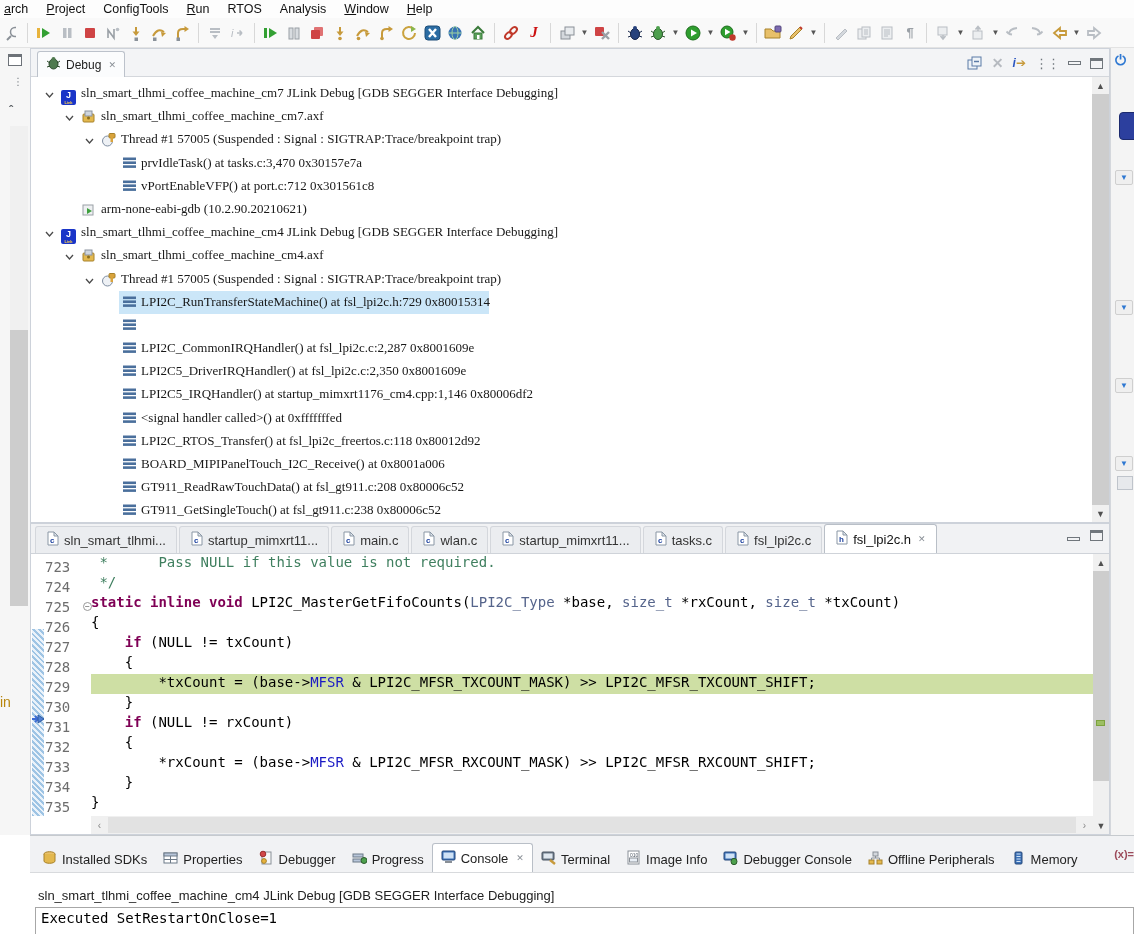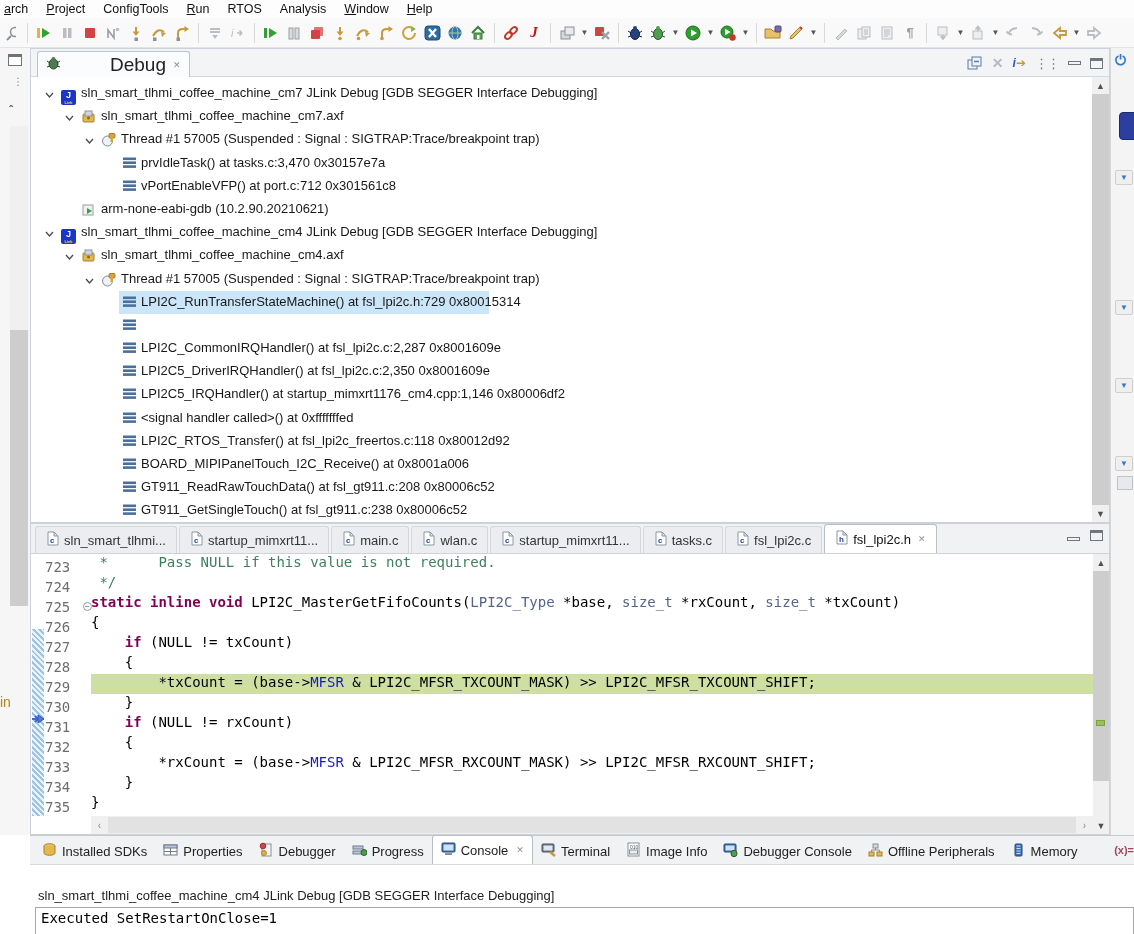--- a/index.html
+++ b/index.html
@@ -42,31 +42,31 @@
   .rs-caret { position:absolute; left:4px; width:18px; height:15px; background:#efefef;
     border:1px solid #cfcfcf; border-radius:2px; color:#2e78d2; font-size:8px;
     display:flex; align-items:center; justify-content:center; }
   .rs-partial { position:absolute; left:6px; top:428px; width:16px; height:14px; background:#e7e9ec; border:1px solid #bfc4cb; }
   
   .debug-panel { position:absolute; left:30px; top:48px; width:1080px; height:475px;
     background:#fff; border:1px solid #cdd2da; }
   .panel-header { position:relative; height:28px; background:#f3f4f6; border-bottom:1px solid #d4d7dc; }
   .view-tab { position:absolute; left:6px; top:2px; height:26px; display:flex; align-items:center; gap:5px;
     background:#fbfcfd; border:1px solid #bcc2cb; border-bottom:none; border-radius:3px 3px 0 0; padding:0 8px; }
-  .view-tab .lbl { font-size:19px; color:#222;margin-left:44px; }
+  .view-tab .lbl { font-size:12px; color:#222; }
   .view-tab .close { font-size:9px; color:#8a9097; margin-left:2px; }
   .panel-header-icons { position:absolute; right:6px; top:0; height:28px; display:flex; align-items:center; gap:9px; }
   .ph-icon { color:#6f757c; font-size:12px; display:flex; align-items:center; }
   
   .debug-tree { position:absolute; left:0; top:28px; right:17px; bottom:0; overflow:hidden; padding-top:5px; background:#fff; }
   .tree-row { position:relative; height:23.2px; display:flex; align-items:center; white-space:nowrap; }
   .tree-row .sel-bg { position:absolute; left:0; top:0; bottom:0; background:#cbe6f8; z-index:0; }
   .tree-arrow { position:absolute; top:6px; width:10px; height:10px; z-index:1; }
   .tree-icon { position:absolute; top:4px; z-index:1; }
-  .tree-label { position:absolute; top:3px; z-index:1; font-size:13px; color:#181818; }
+  .tree-label { position:absolute; top:3px; z-index:1; font-size:13px; color:#181818;font-family:Liberation Serif, serif; }
   .ic-jlink { display:inline-block; width:15px; height:15px; background:#1a35c8; border-radius:2px;
     color:#fff; font-size:9px; font-weight:bold; text-align:center; line-height:11px; position:relative; }
   .ic-jlink .lk { position:absolute; left:0; right:0; bottom:0; font-size:4px; line-height:4px; color:#ffd24a; font-weight:bold; }
   
   .tree-scroll { position:absolute; right:0; top:28px; width:17px; bottom:0; background:#f0f0f0; }
   .tree-scroll .thumb { position:absolute; left:0; right:0; top:17px; bottom:17px; background:#cdcdcd; }
   .sb-arrow { position:absolute; left:0; right:0; height:17px; color:#505050; font-size:9px;
     display:flex; align-items:center; justify-content:center; }
   
   .editor-panel { position:absolute; left:30px; top:523px; width:1080px; height:312px;
@@ -102,21 +102,21 @@
   .seg-f { color:#000; font-weight:normal; }
   .hscroll { position:absolute; left:60px; right:16px; bottom:0; height:18px; background:#f0f0f0; }
   .hscroll .arr { position:absolute; top:0; bottom:0; width:17px; color:#888; font-size:10px;
     display:flex; align-items:center; justify-content:center; }
   .hscroll .thumb { position:absolute; left:17px; right:17px; top:1px; bottom:1px; background:#e2e2e2; }
   .vscroll { position:absolute; right:0; top:30px; width:16px; bottom:0; background:#f0f0f0; }
   .vscroll .thumb { position:absolute; left:0; right:0; top:17px; height:210px; background:#cdcdcd; }
   .vscroll .marker { position:absolute; left:3px; top:166px; width:9px; height:6px; background:#9dbf63; border:1px solid #7da23e; }
   
   .bottom-panel { position:absolute; left:30px; top:835px; width:1104px; height:99px; background:#fff; }
-  .bottom-tabs { position:relative; height:30px; background:#f1f2f4; border-top:1px solid #c6cace;
+  .bottom-tabs { position:relative; height:38px; background:#f1f2f4; border-top:1px solid #c6cace;
     border-bottom:1px solid #d8dadd; display:flex; align-items:flex-end; padding-left:4px; }
   .bt-tab { height:26px; display:flex; align-items:center; gap:5px; padding:0 8px; font-size:13px;
     color:#222; white-space:nowrap; }
   .bt-tab.active { background:#fff; border:1px solid #b9bfc7; border-bottom:none; border-radius:3px 3px 0 0; height:29px; }
   .vars-partial { margin-left:auto; font-size:11px; font-weight:bold; color:#9c4a5a; padding-right:0;
     align-self:center; white-space:nowrap; }
   .console-title { position:absolute; left:8px; top:53px; font-size:13px; color:#222; }
   .console-box { position:absolute; left:5px; right:0px; top:72px; bottom:-2px; background:#fff;
     border:1px solid #a7a7a7; font-family:"DejaVu Sans Mono", monospace; font-size:14px; color:#000;
     padding:2px 0 0 5px; white-space:pre; }

